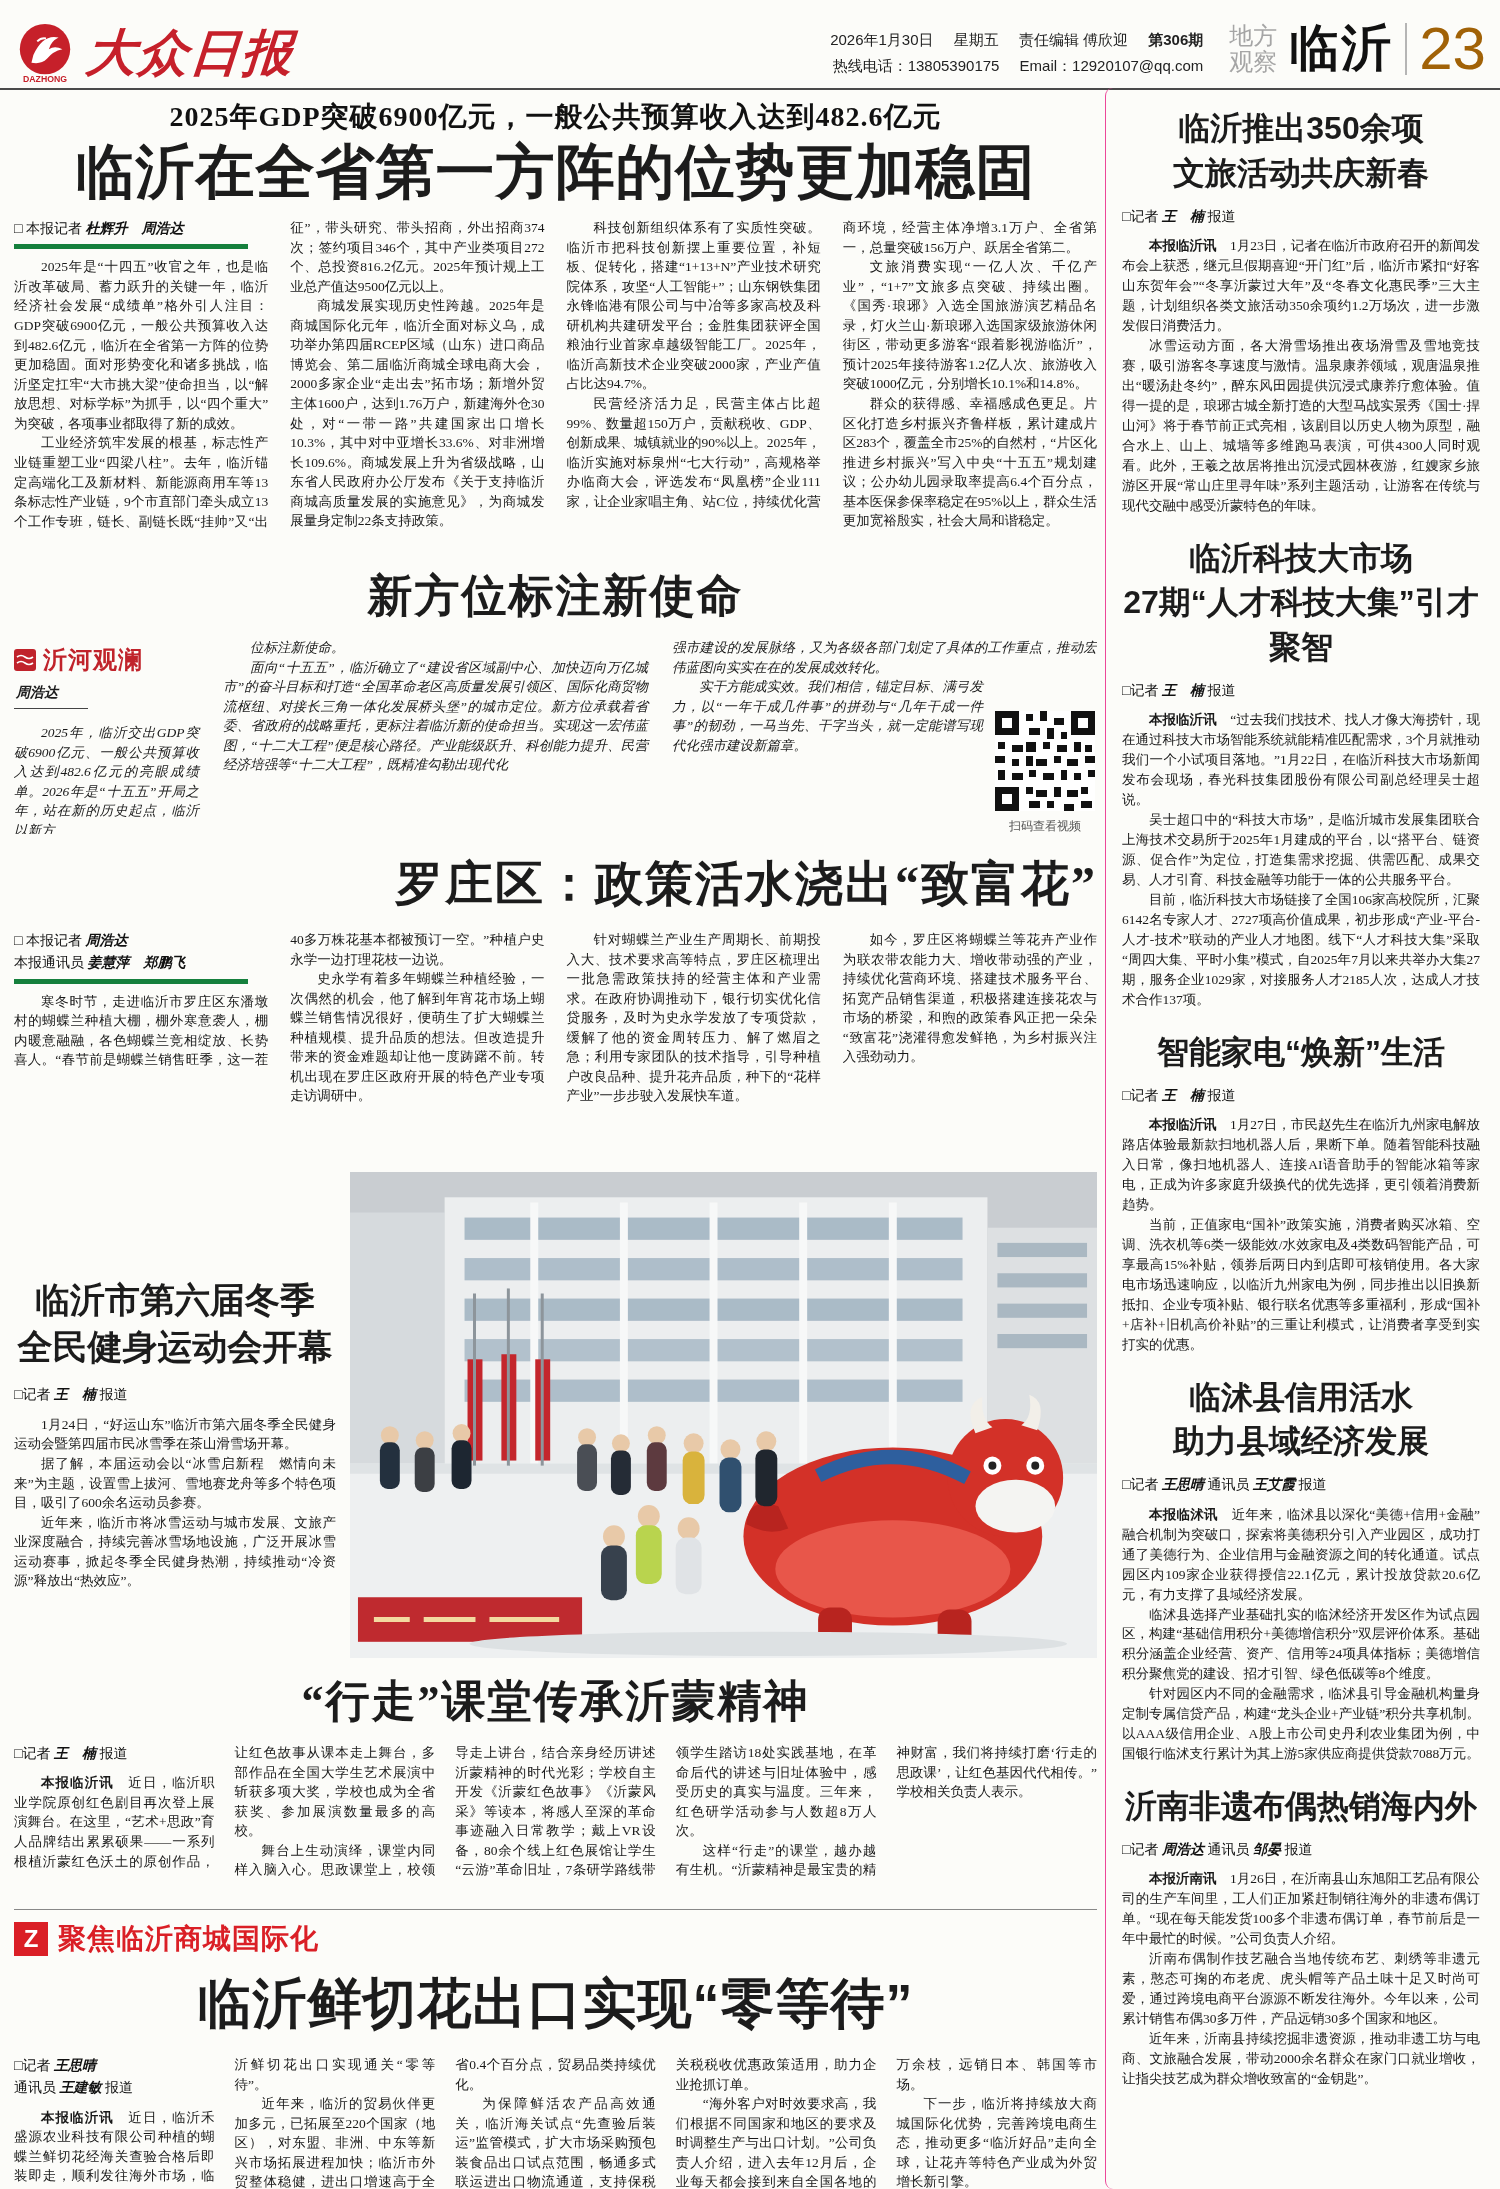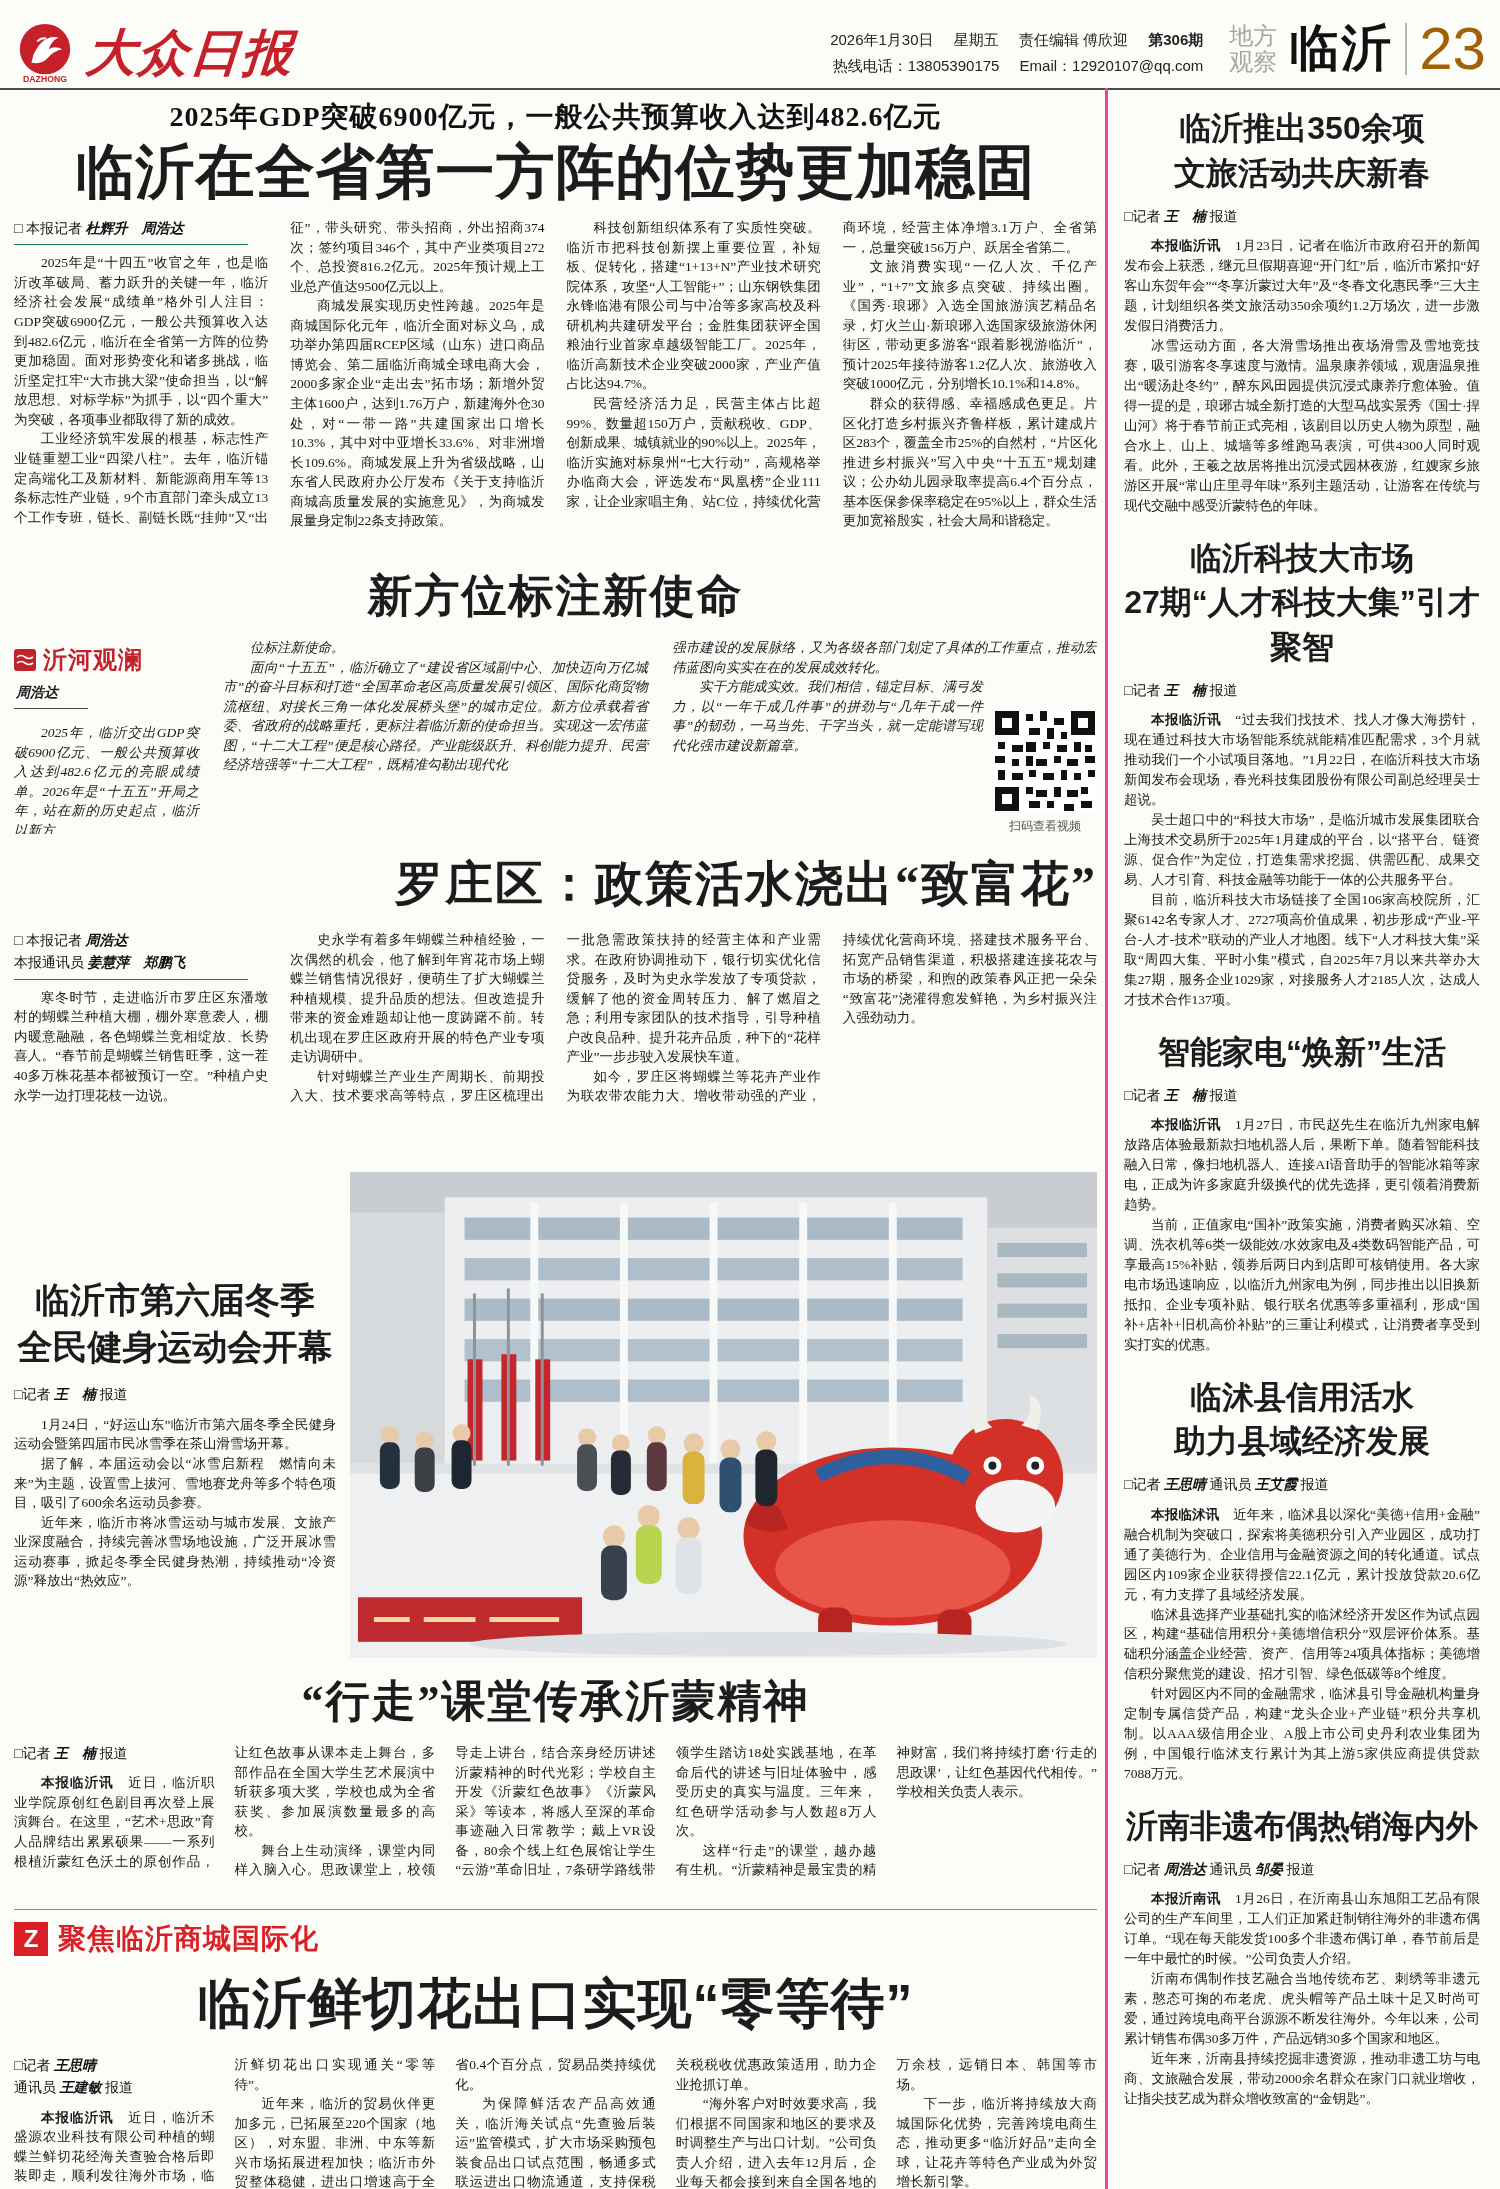--- a/index.html
+++ b/index.html
@@ -16,27 +16,27 @@
   .hdr-info b{font-weight:bold;}
   .hdr-info .sp{display:inline-block;width:16px;}
   .sec-block{display:flex;align-items:center;gap:12px;margin-left:26px;padding-bottom:2px;}
   .sec-gray{font-family:"Liberation Sans",sans-serif;font-weight:normal;font-size:24px;line-height:1.05;color:#a5a5a5;}
   .sec-city{font-family:"Liberation Sans",sans-serif;font-weight:900;font-size:50px;color:#111;letter-spacing:2px;}
   .sec-bar{width:2px;height:52px;background:#b5b5b5;}
   .sec-num{font-family:"Liberation Sans",sans-serif;font-size:60px;font-weight:500;color:#a16207;line-height:1;}
   
   .content{position:absolute;top:88px;left:0;right:0;bottom:0;display:flex;}
   .main-col{width:1105px;padding:6px 8px 0 14px;box-sizing:border-box;}
-  .rail{flex:1;border-left:3px solid #ec4899;padding:8px 20px 0 16px;box-sizing:border-box;overflow:hidden;}
+  .rail{flex:1;border-left:1px solid #ec4899;padding:8px 20px 0 16px;box-sizing:border-box;overflow:hidden;border-radius:8px;}
   
   .para{margin:0;text-indent:2em;text-align:justify;font-size:13.5px;line-height:1.45;color:#191919;}
   .dl{font-family:Liberation Sans, sans-serif;font-weight:bold;font-size:13.5px;}
   .byline{font-size:14px;color:#111;margin:0 0 8px 0;line-height:1.6;}
   .byline .nm{font-weight:bold;font-style:italic;}
-  .byline-rule{display:inline-block;border-bottom:1px solid #15803d;padding-bottom:4px;width:92%;}
+  .byline-rule{display:inline-block;border-bottom:5px solid #15803d;padding-bottom:4px;width:92%;}
   
   .kicker{text-align:center;font-size:28px;letter-spacing:1px;color:#111;margin:4px 0 6px 0;font-weight:bold;}
   .lead-hl{text-align:center;font-size:59px;font-weight:900;letter-spacing:1px;line-height:1.05;margin:2px 0 14px 0;}
   .lead-body{columns:4;column-gap:22px;height:332px;overflow:hidden;}
   
   .com{margin-top:16px;}
   .com-hl{text-align:center;font-size:45px;font-weight:900;letter-spacing:2px;margin:4px 0 12px 0;}
   .com-body{display:flex;gap:24px;height:196px;overflow:hidden;}
   .com-col1{width:185px;flex:none;display:flex;flex-direction:column;}
   .com-logo{display:flex;align-items:center;gap:7px;margin:6px 0 4px 0;}

